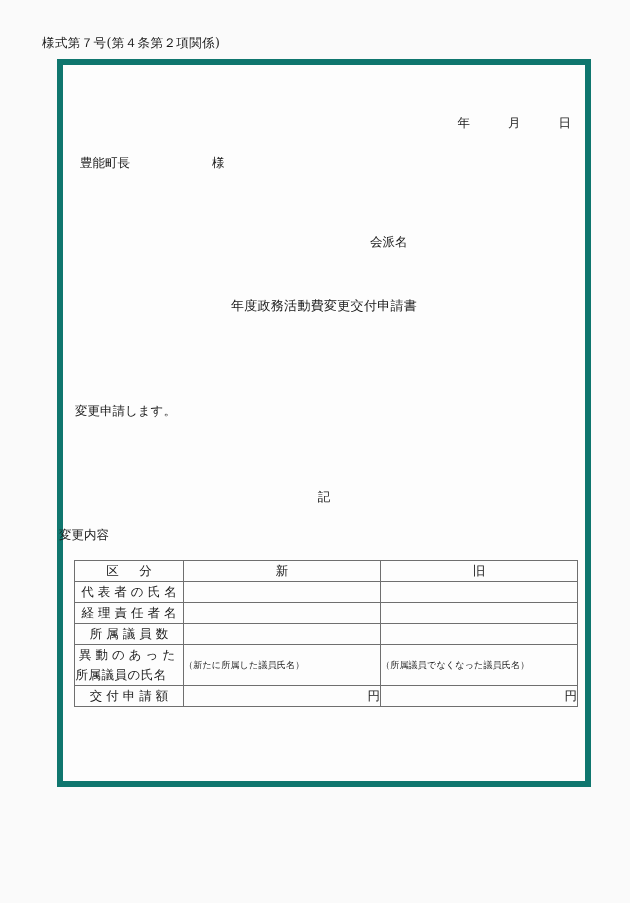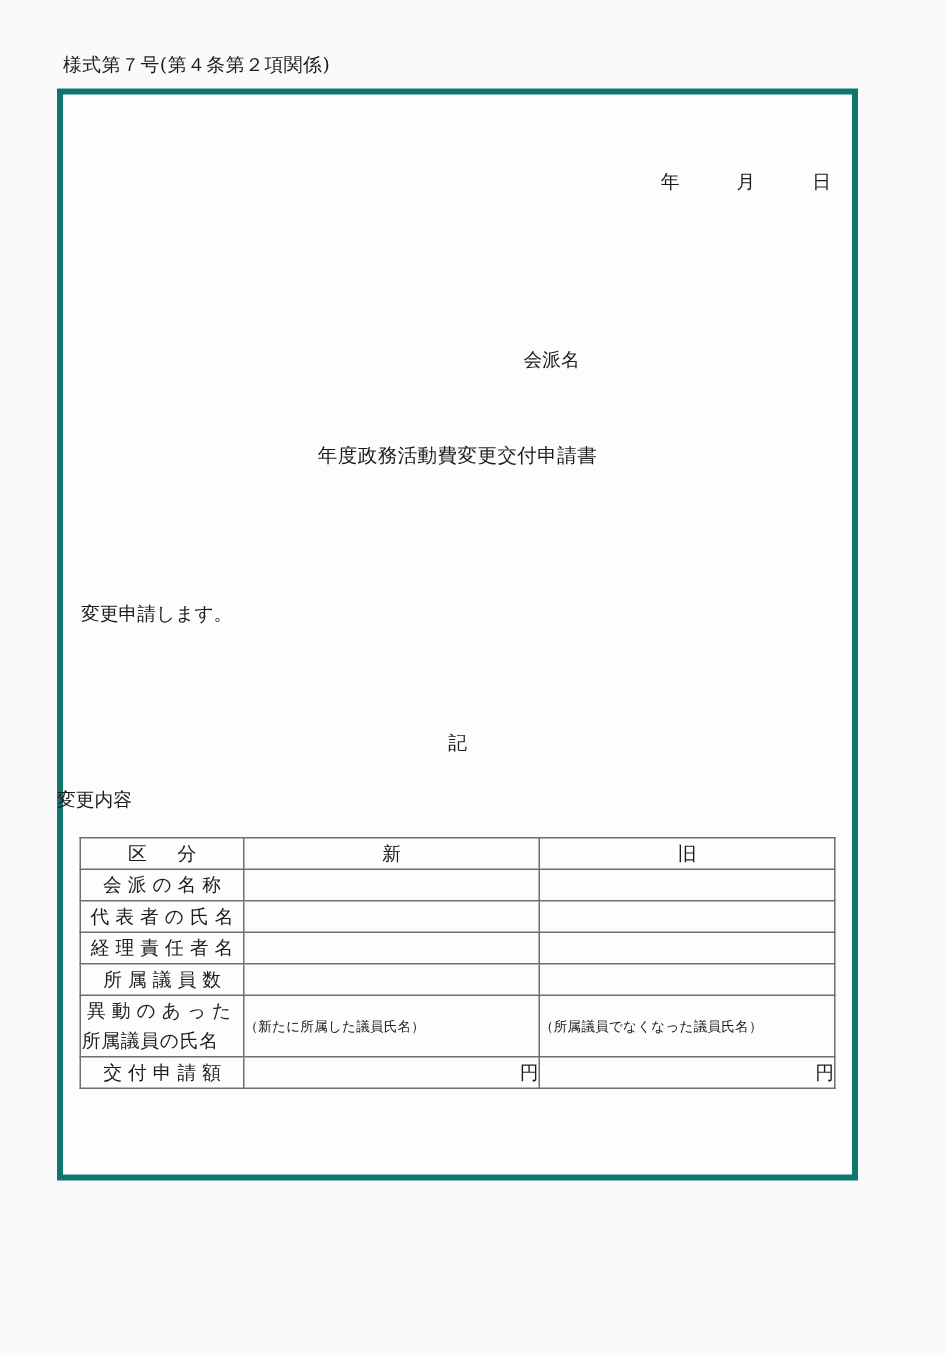--- a/index.html
+++ b/index.html
@@ -23,25 +23,25 @@
     left: 42px;
     top: 35px;
     font-size: 12.5px;
     letter-spacing: 0.4px;
     white-space: nowrap;
   }
 
   
   .sheet {
     position: absolute;
-    left: 38px;
+    left: 57px;
     top: 59px;
     width: 534px;
     height: 728px;
-    border: 4px solid #0f766e;
+    border: 6px solid #0f766e;
     background: #fdfdfd;
     box-sizing: border-box;
   }
 
   .date-line {
     position: absolute;
     right: 14px;
     top: 50px;
     font-size: 12.5px;
     white-space: nowrap;
@@ -174,20 +174,24 @@
 <div class="sheet">
 
   <div class="date-line">
     <span>年</span>
     <span class="date-gap"></span>
     <span>月</span>
     <span class="date-gap"></span>
     <span>日</span>
   </div>
 
+  <div class="addressee">
+    <span>豊能町長</span>
+    <span class="sama">様</span>
+  </div>
 
   <div class="applicant">
     <div>会派名</div>
   </div>
 
   <div class="doc-title">年度政務活動費変更交付申請書</div>
 
   <div class="body-text">
     <div class="body-line-2">変更申請します。</div>
   </div>
@@ -202,25 +206,20 @@
       <col class="col-new">
       <col class="col-old">
     </colgroup>
     <tbody>
       <tr>
         <td class="lbl">区　分</td>
         <td class="hdr-center">新</td>
         <td class="hdr-center">旧</td>
       </tr>
 
-      <tr>
-        <td class="lbl">会派の名称</td>
-        <td></td>
-        <td></td>
-      </tr>
 
       <tr>
         <td class="lbl">代表者の氏名</td>
         <td></td>
         <td></td>
       </tr>
 
       <tr>
         <td class="lbl">経理責任者名</td>
         <td></td>

